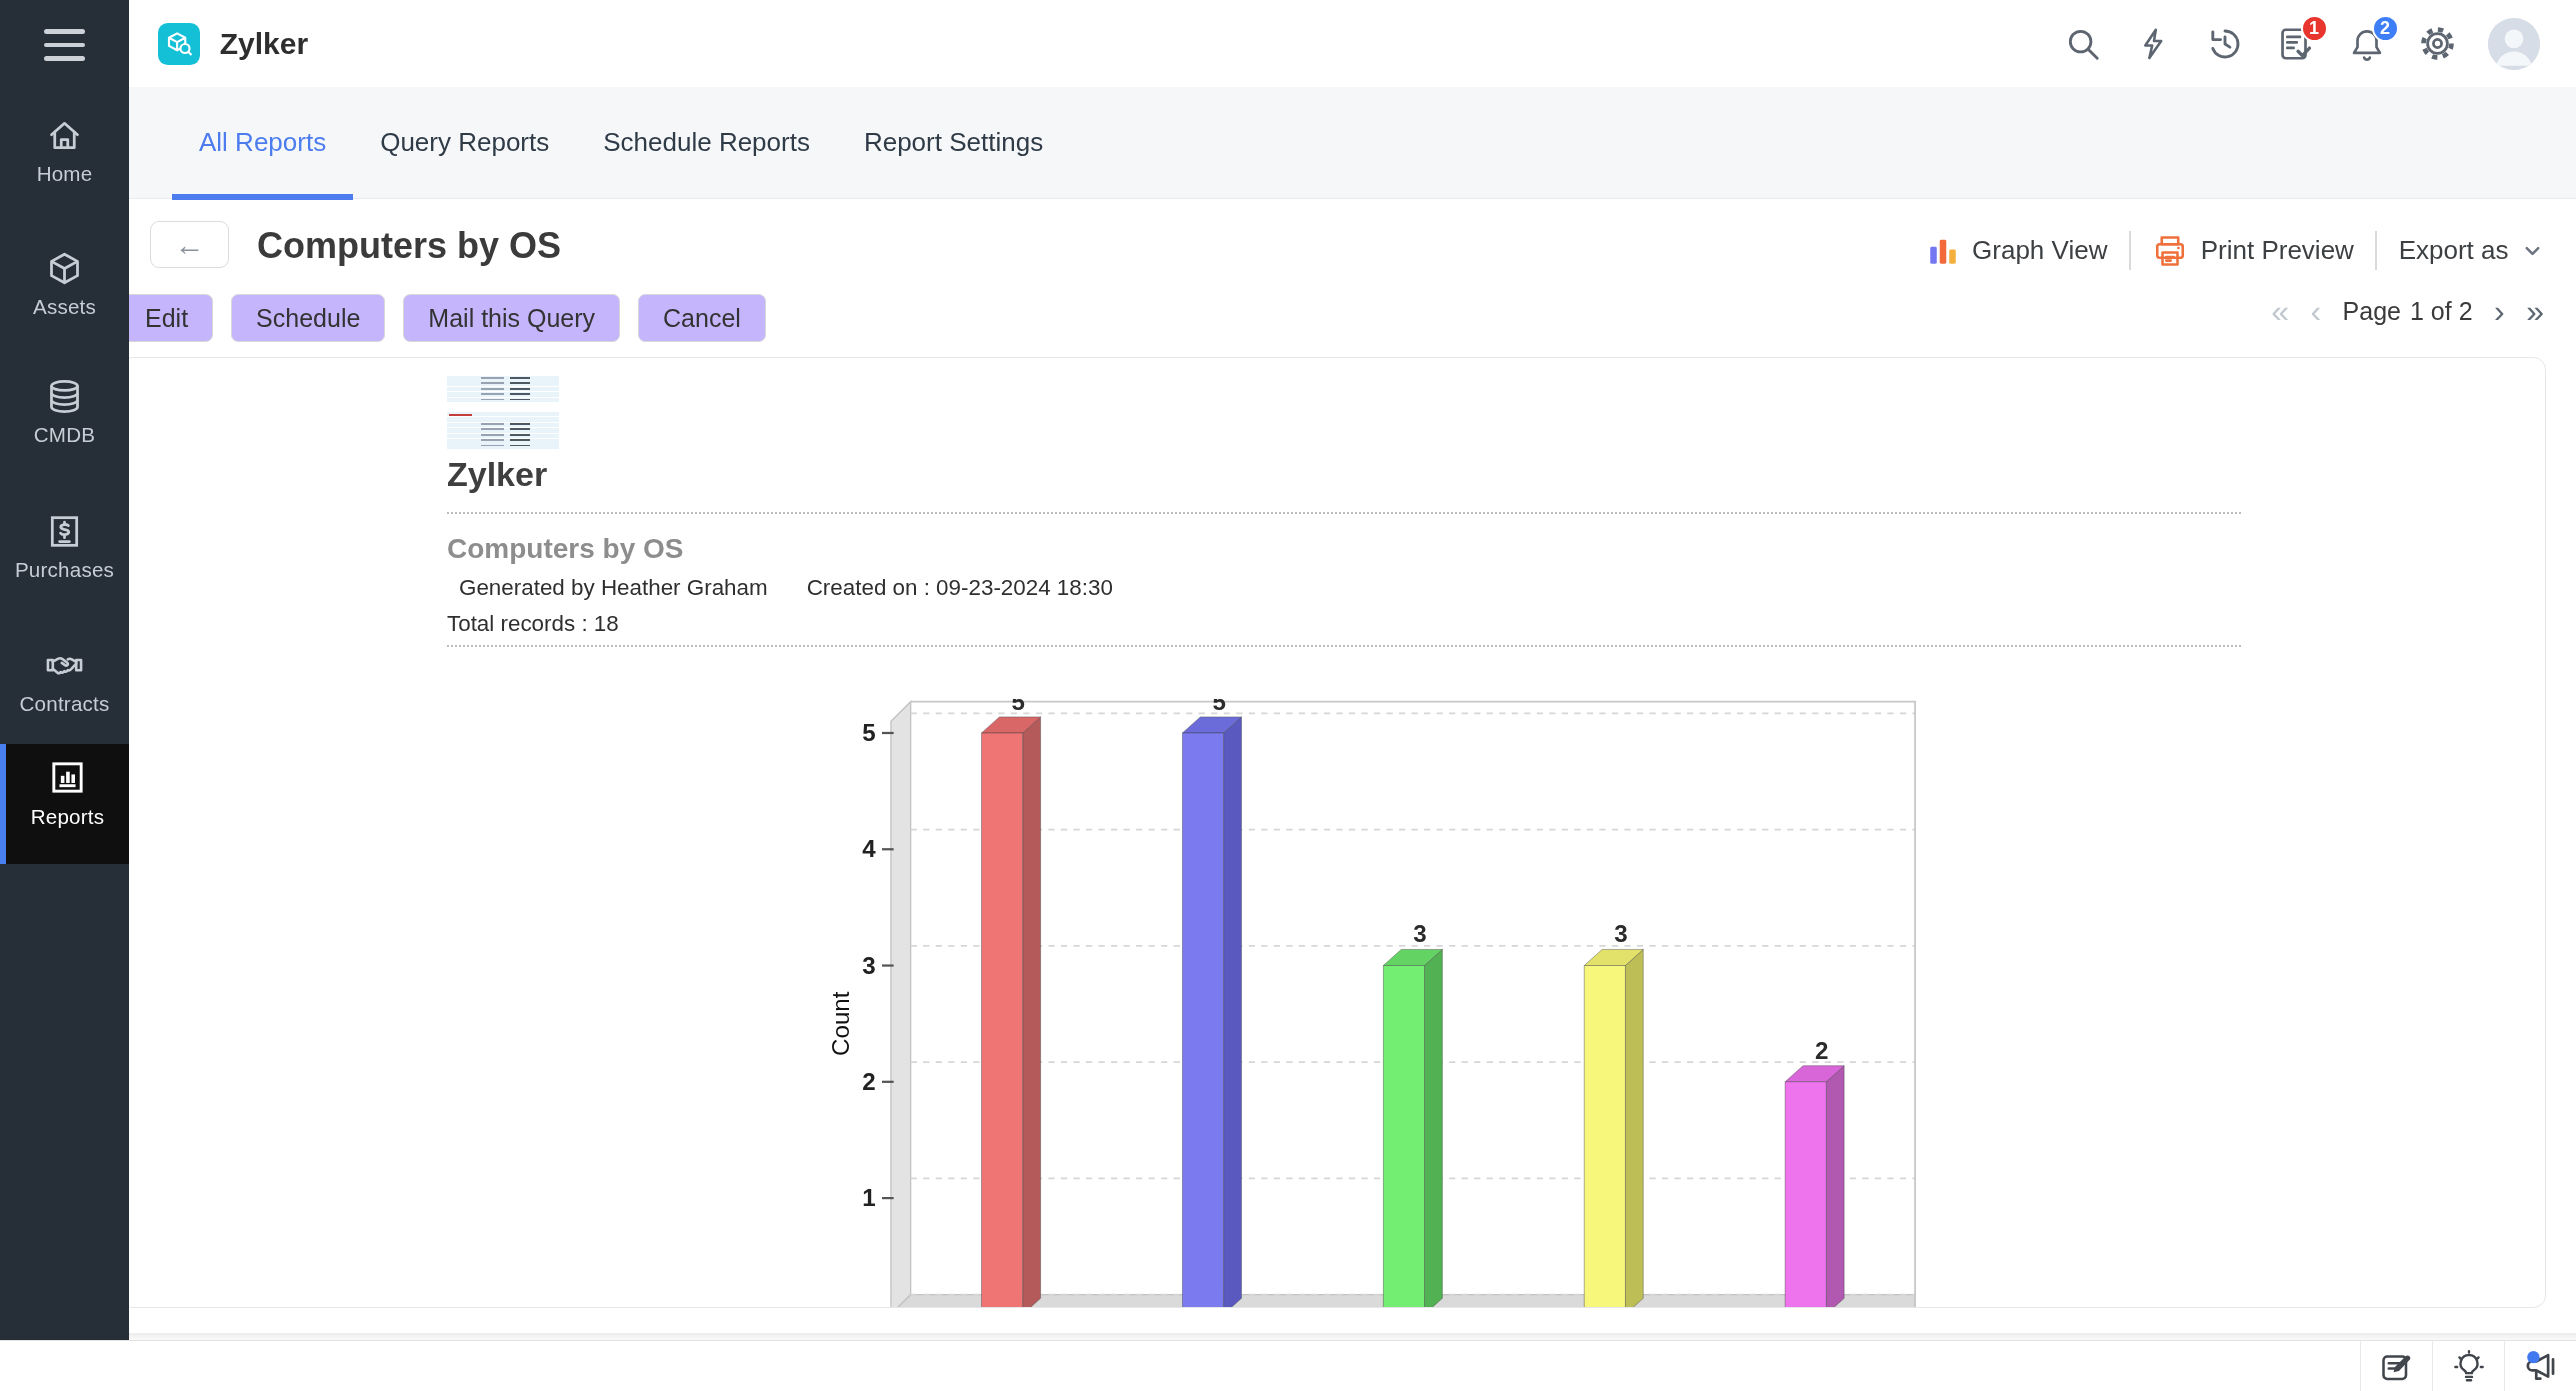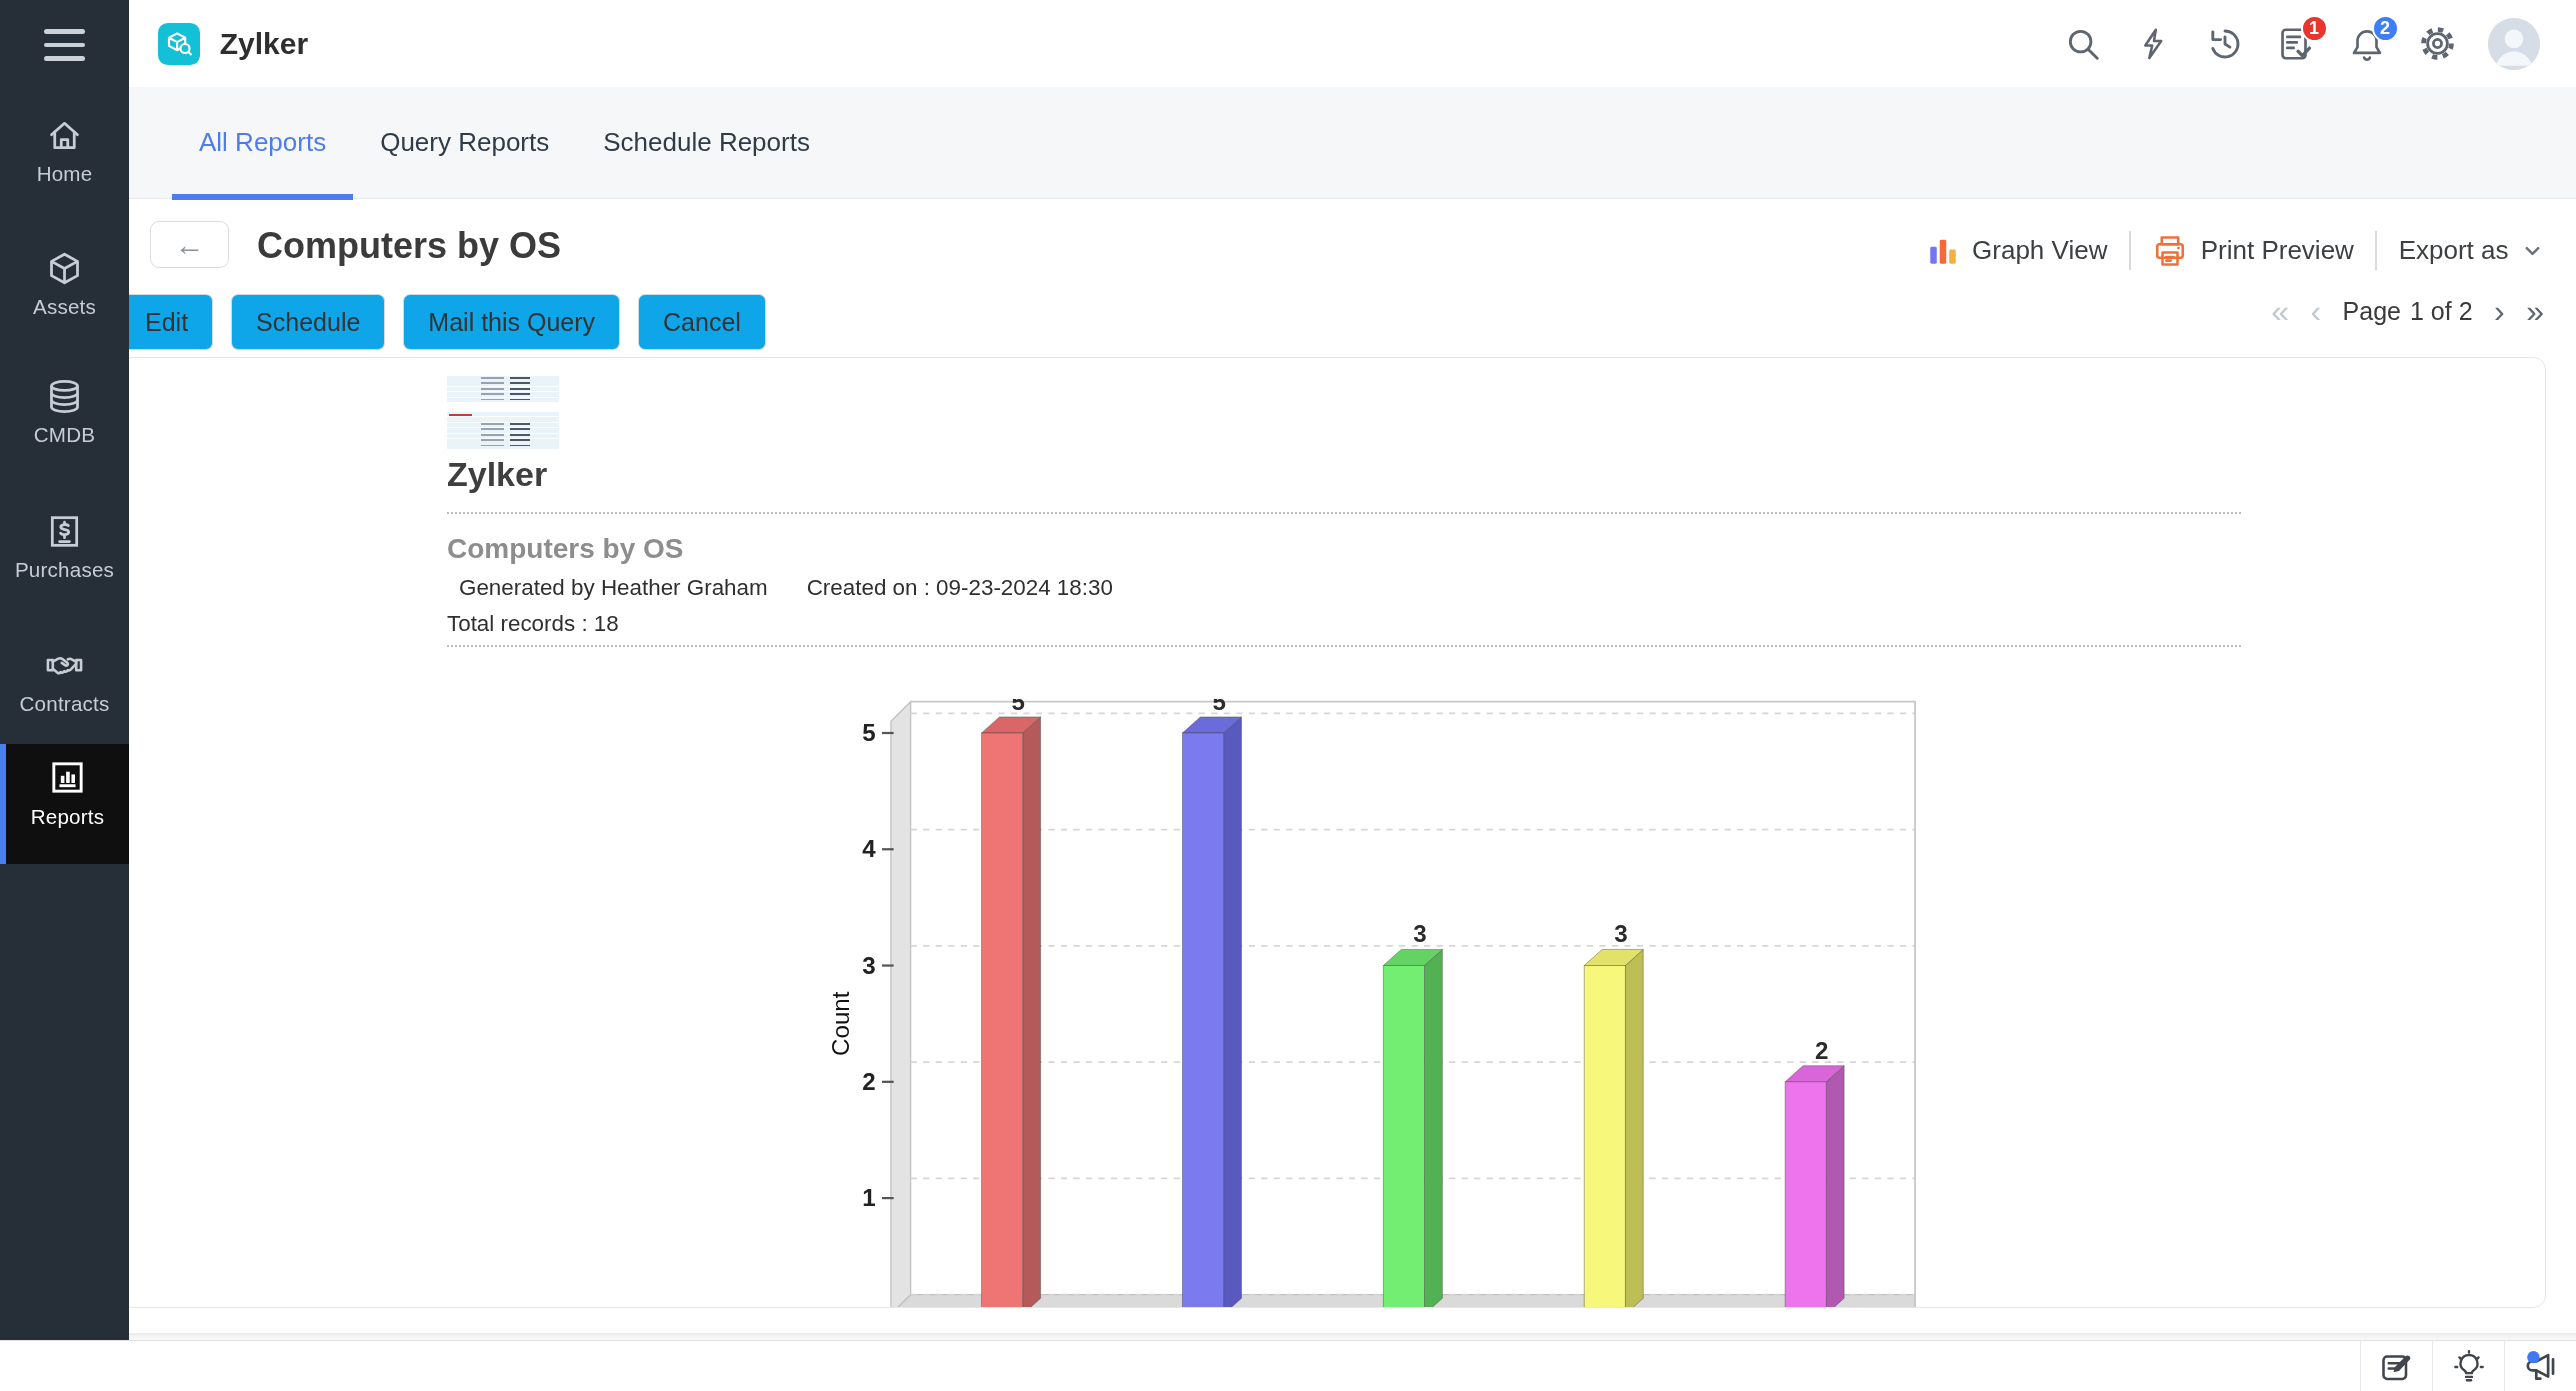--- a/index.html
+++ b/index.html
@@ -36,21 +36,21 @@
   .tab.active{color:#4c7cee}
   .tab.active::after{content:"";position:absolute;left:0;right:0;bottom:-1.8px;height:5.4px;background:#4c7cee}
 
   
   .back-btn{position:absolute;left:150px;top:221px;width:79px;height:47px;background:#fff;border:1.8px solid #dcdcdc;border-radius:9px;display:flex;align-items:center;justify-content:center;font-size:30px;color:#8b929c;cursor:pointer}
   .page-title{position:absolute;left:257px;top:225px;font-size:36px;font-weight:700;color:#3b3b3b}
   .view-actions{position:absolute;top:231px;right:32px;display:flex;align-items:center;gap:21.5px;font-size:26px;color:#3d4043}
   .va-item{display:flex;align-items:center;gap:12.5px;cursor:pointer}
   .vdiv{width:1.8px;height:39px;background:#dadada}
   .btn-row{position:absolute;left:120px;top:294px;display:flex;align-items:center;gap:18px}
-  .btn{height:56px;padding:0 24px;font-size:25px;color:#333;background:#0ea5e9;border:1.8px solid #d8d8d8;border-radius:7.2px;display:flex;align-items:center;cursor:pointer;white-space:nowrap}
+  .btn{height:48px;padding:0 24px;font-size:25px;color:#333;background:#c4b5fd;border:1.8px solid #d8d8d8;border-radius:7.2px;display:flex;align-items:center;cursor:pointer;white-space:nowrap}
   .red-box{border:7.2px solid #e50914;border-radius:5.4px;padding:4.5px;display:flex}
   .pagination{position:absolute;top:295px;right:32px;display:flex;align-items:center;gap:21.5px;font-size:25px;color:#3a3a3a}
   .pg-arrow{font-size:32px;line-height:1;cursor:pointer}
   .pg-arrow.disabled{color:#c2c8d0}
   .pg-arrow.enabled{color:#5c6773}
   .pg-text{display:flex;gap:9px}
 
   
   .card{position:absolute;left:120px;top:357px;width:2426px;height:951px;background:#fff;border:1.8px solid #e4e6e9;border-radius:12.5px;overflow:hidden}
   .thumb{position:absolute;left:326px;top:12.5px;width:112px;height:79px;background:#fff}
@@ -220,20 +220,21 @@
           </svg>
       </span>
     </div>
   </header>
 
   <div class="tabstrip">
     <div class="tabs">
       <div class="tab active">All Reports</div>
       <div class="tab">Query Reports</div>
       <div class="tab">Schedule Reports</div>
+      <div class="tab">Report Settings</div>
     </div>
   </div>
 
   <div class="back-btn">
       <span>←</span>
     </div>
   <h1 class="page-title">Computers by OS</h1>
 
   <div class="view-actions">
     <span class="va-item">

